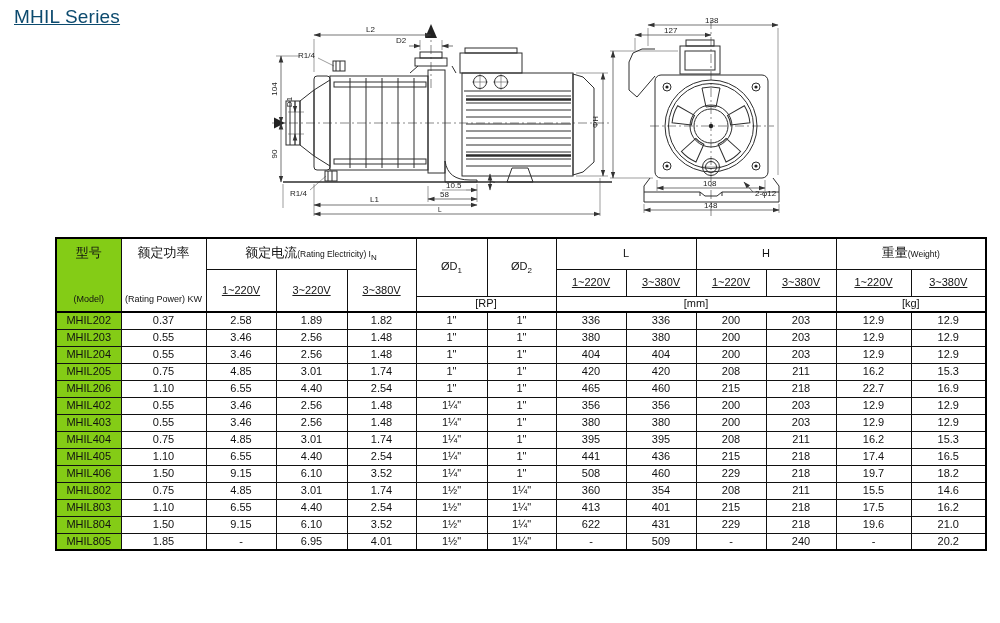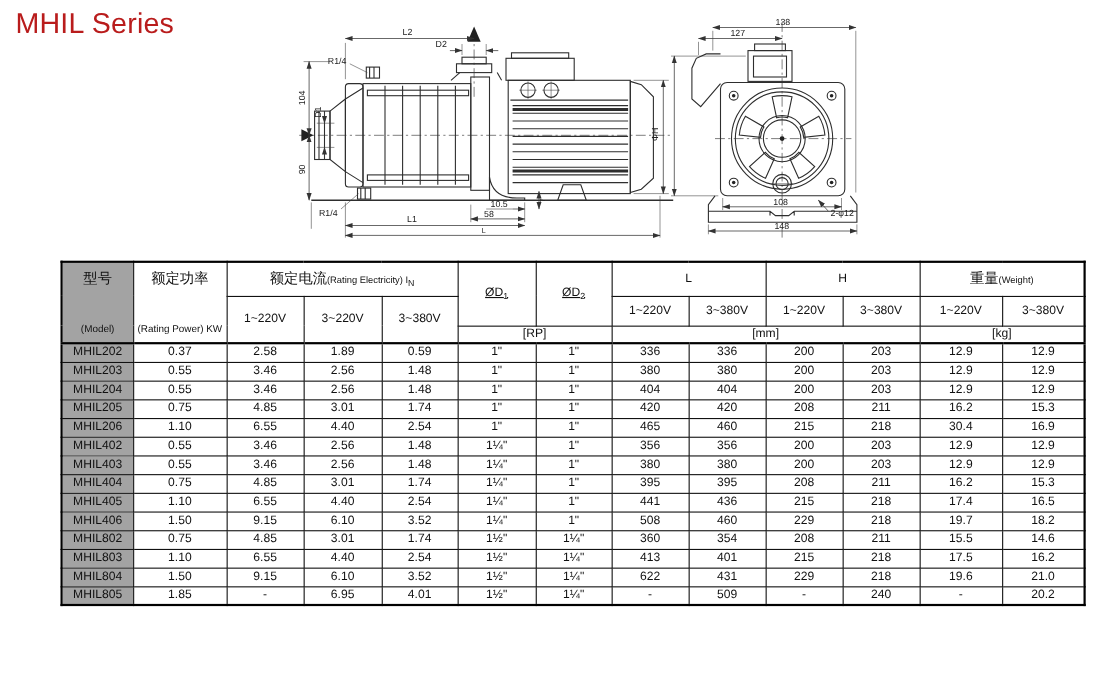--- a/index.html
+++ b/index.html
@@ -1,22 +1,22 @@
 <!DOCTYPE html>
 <html><head>
 <meta charset="utf-8">
 <style>
   html,body{margin:0;padding:0;}
   body{
     width:1000px;height:623px;position:relative;background:#fff;
     font-family:"Liberation Sans",sans-serif;color:#1a1a1a;overflow:hidden;
   }
   .page-title{
-    position:absolute;left:14px;top:6px;font-size:26px;font-weight:500;
-    color:#b91c1c;letter-spacing:.2px;
+    position:absolute;left:14px;top:6px;font-size:19px;font-weight:500;
+    color:#0c4a6e;letter-spacing:.2px;text-decoration:underline;
   }
   
   .drawing{position:absolute;}
   .drawing svg{display:block;}
   .dw-line{stroke:#2e2e2e;stroke-width:1;fill:none;}
   .dw-thick{stroke:#2e2e2e;stroke-width:2.6;fill:none;}
   .dw-base{stroke:#2e2e2e;stroke-width:1.4;fill:none;}
   .dim{stroke:#3a3a3a;stroke-width:.7;fill:none;}
   .ext{stroke:#3a3a3a;stroke-width:.5;fill:none;}
   .cl{stroke:#3a3a3a;stroke-width:.6;fill:none;stroke-dasharray:9 3 2 3;}
@@ -27,32 +27,32 @@
   .spec-table{
     position:absolute;left:55px;top:237px;width:930px;
     border-collapse:collapse;table-layout:fixed;
     border:2.5px solid #000;
   }
   .spec-table th,.spec-table td{
     border:1.5px solid #111;padding:0;text-align:center;vertical-align:middle;
     font-weight:400;font-size:11px;color:#111;line-height:1.15;
     overflow:hidden;white-space:nowrap;
   }
-  .hr-a{height:31px;} .hr-b{height:27px;} .hr-c{height:16px;}
+  .hr-a{height:31px;} .hr-b{height:27px;text-decoration:underline;} .hr-c{height:16px;}
   .spec-table tbody tr{height:17px;}
   .spec-table tbody tr:first-child td,
   .spec-table tbody tr:first-child th{border-top:2px solid #000;}
-  .model-col{background:#a3a3a3;}
+  .model-col{background:#84cc16;}
   .zh{font-size:13px;}
   .zh-s{font-size:13px;}
   .en{font-size:8.5px;}
   .en-block{font-size:9px;margin-top:33px;}
   .volt{font-size:11px;}
   .unit{font-size:10px;}
-  .dia{font-size:11.5px;text-decoration:underline;}
+  .dia{font-size:11.5px;}
   .dia sub,.cur sub{font-size:8px;}
   .lh{font-size:12.5px;}
   .spec-table tbody th{font-size:11px;font-weight:400;}
 </style>
 </head>
 <body>
 
 <div class="page-title">MHIL Series</div>
 
 <div class="drawing" style="left:270px;top:16px;width:360px;height:212px;">
@@ -272,21 +272,21 @@
       <th colspan="4" class="unit">[mm]</th>
       <th colspan="2" class="unit">[kg]</th>
     </tr>
   </thead>
   <tbody>
       <tr>
         <th class="model-col">MHIL202</th>
         <td>0.37</td>
         <td>2.58</td>
         <td>1.89</td>
-        <td>0.59</td>
+        <td>1.82</td>
         <td>1"</td>
         <td>1"</td>
         <td>336</td>
         <td>336</td>
         <td>200</td>
         <td>203</td>
         <td>12.9</td>
         <td>12.9</td>
       </tr>
       <tr>
@@ -339,21 +339,21 @@
         <td>1.10</td>
         <td>6.55</td>
         <td>4.40</td>
         <td>2.54</td>
         <td>1"</td>
         <td>1"</td>
         <td>465</td>
         <td>460</td>
         <td>215</td>
         <td>218</td>
-        <td>30.4</td>
+        <td>22.7</td>
         <td>16.9</td>
       </tr>
       <tr>
         <th class="model-col">MHIL402</th>
         <td>0.55</td>
         <td>3.46</td>
         <td>2.56</td>
         <td>1.48</td>
         <td>1¼"</td>
         <td>1"</td>

